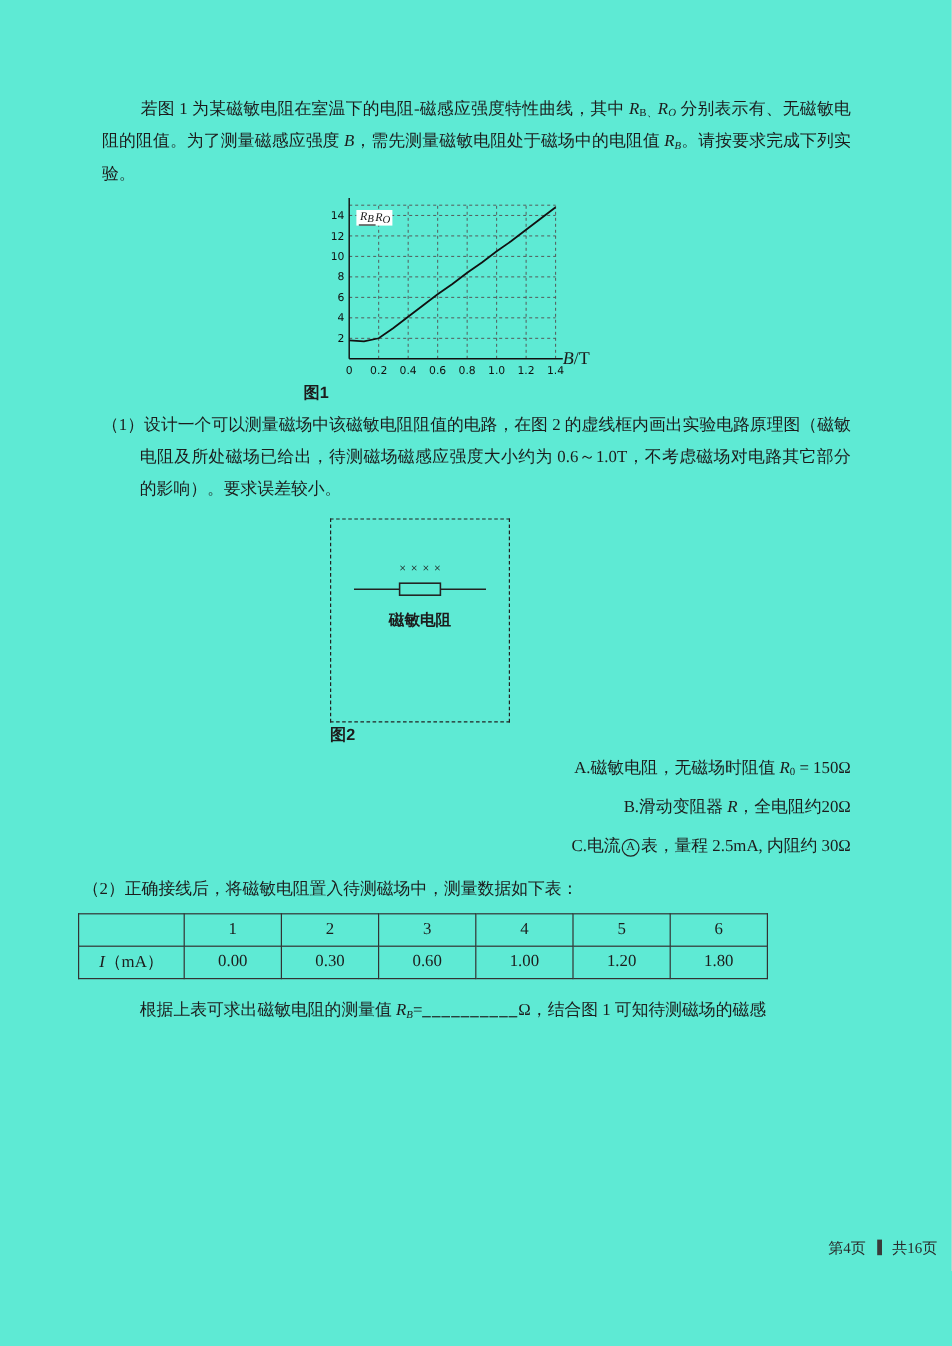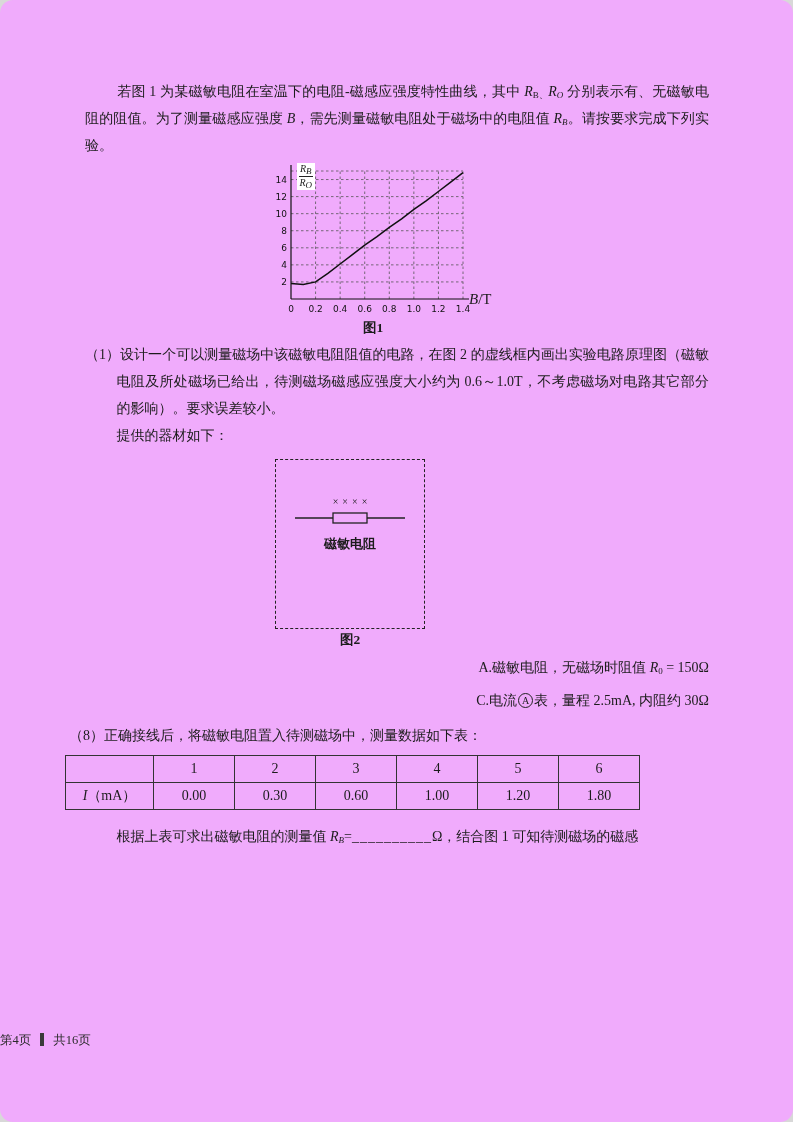--- a/index.html
+++ b/index.html
@@ -1,58 +1,58 @@
 <!DOCTYPE html>
 <html><head>
 <meta charset="utf-8">
 <style>
   *{margin:0;padding:0;box-sizing:border-box;}
   html,body{background:#d8d8d8;}
-  .page{width:793px;height:1122px;background:#f0abfc;margin:0 auto;position:relative;
-        font-family:"Liberation Serif","DejaVu Serif",serif;color:#1c1c1c;overflow:hidden;border-radius:13px;}
+  .page{width:793px;height:1122px;background:#5eead4;margin:0 auto;position:relative;
+        font-family:"Liberation Serif","DejaVu Serif",serif;color:#1c1c1c;overflow:hidden;}
   .content{padding:78px 84px 0 85px;font-size:14px;}
   p{margin:0;}
   .body-text{font-size:14px;line-height:27px;text-align:justify;}
   .first-indent{text-indent:2.3em;}
   .hang{padding-left:2.25em;text-indent:-2.25em;}
   .ml{margin-left:2.25em;}
   .it{font-style:italic;}
   sub{font-size:9px;vertical-align:-2px;line-height:1;}
   .circ{display:inline-flex;align-items:center;justify-content:center;width:15px;height:15px;
         border:1.2px solid #222;border-radius:50%;font-size:10px;line-height:1;vertical-align:1px;margin:0 1px;}
   
   .fig1-wrap{margin:4px 0 4px 168px;width:240px;}
   .chart-box{position:relative;}
   #fig1-svg{display:block;}
   #fig1-svg text{font-family:"DejaVu Sans","Liberation Sans",sans-serif;}
-  .frac{position:absolute;left:44px;top:0;display:flex;flex-direction:column;align-items:center;
+  .frac{position:absolute;left:44px;top:12px;display:flex;flex-direction:row;align-items:center;
         font-size:10px;line-height:1.15;background:#fff;padding:0 2px;}
   .frac-top{border-bottom:1px solid #222;padding:0 1px;}
   .xaxis-label{position:absolute;left:216px;top:128px;font-size:15px;white-space:nowrap;}
-  .fig-caption{text-align:center;width:100%;font-size:13.5px;margin-top:2px;font-weight:bold;
-               font-family:Liberation Serif, serif;}
+  .fig-caption{text-align:left;width:100%;font-size:13.5px;margin-top:2px;font-weight:bold;
+               font-family:Liberation Sans, sans-serif;}
   
   .fig2-wrap{margin:10px 0 6px 190px;width:150px;}
   .fig2-box{width:150px;height:170px;border:1.6px dashed #222;display:flex;flex-direction:column;
             align-items:center;padding-top:36px;}
   .field-marks{font-size:10px;letter-spacing:4px;margin-bottom:1px;text-indent:4px;}
   .component-label{font-weight:bold;font-size:13px;margin-top:7px;
                    font-family:Liberation Mono, monospace;}
   
   .equip-list{margin-top:8px;text-align:right;}
   .equip-item{margin:0 0 11.5px 2.25em;font-size:14px;line-height:1.5;}
   .q2{margin-left:-16px;}
   
   table.data{border-collapse:collapse;margin:6px 0 0 -20px;table-layout:fixed;}
   table.data td{border:1px solid #333;text-align:center;font-size:14px;height:27px;width:81px;padding:0 2px;}
   table.data td.rowlabel{width:88px;}
   .conclusion{margin:13px 0 0 2.25em;font-size:14px;line-height:27px;}
-  .blank{letter-spacing:1px;}
+  .blank{letter-spacing:1px;font-weight:bold;}
   
-  .footer{position:absolute;left:0;right:0;top:1032px;text-align:left;font-size:12.5px;color:#2a2a2a;}
+  .footer{position:absolute;left:0;right:12px;top:1032px;text-align:right;font-size:12.5px;color:#2a2a2a;}
   .footer-sep{display:inline-block;width:4px;height:13px;background:#3a3a3a;margin:0 9px;vertical-align:-2px;}
 </style>
 </head>
 <body>
 
 <div class="page">
   <div class="content">
 
     <p class="body-text first-indent"><span>若图 1 为某磁敏电阻在室温下的电阻-磁感应强度特性曲线，其中 </span><span class="it">R</span><sub>B、</sub><span class="it">R</span><sub class="it">O</sub><span> 分别表示有、无磁敏电阻的阻值。为了测量磁感应强度 </span><span class="it">B</span><span>，需先测量磁敏电阻处于磁场中的电阻值 </span><span class="it">R</span><sub class="it">B</sub><span>。请按要求完成下列实验。</span></p>
 
@@ -97,41 +97,41 @@
           <span class="frac-top"><span class="it">R</span><sub class="it">B</sub></span>
           <span class="frac-bot"><span class="it">R</span><sub class="it">O</sub></span>
         </div>
         <div class="xaxis-label"><span class="it">B</span><span>/T</span></div>
       </div>
       <div class="fig-caption">图1</div>
     </div>
 
     <p class="body-text hang"><span>（1）设计一个可以测量磁场中该磁敏电阻阻值的电路，在图 2 的虚线框内画出实验电路原理图（磁敏电阻及所处磁场已给出，待测磁场磁感应强度大小约为 0.6～1.0T，不考虑磁场对电路其它部分的影响）。要求误差较小。</span></p>
 
-    <p class="body-text ml">提供的器材如下：</p>
 
     <div class="fig2-wrap">
       <div class="fig2-box">
         <div class="field-marks">××××</div>
         <svg class="resistor" width="110" height="20" viewBox="0 0 110 20">
           <line x1="0" y1="10" x2="38" y2="10" stroke="#222" stroke-width="1.3"></line>
           <rect x="38" y="5" width="34" height="10" fill="none" stroke="#222" stroke-width="1.3"></rect>
           <line x1="72" y1="10" x2="110" y2="10" stroke="#222" stroke-width="1.3"></line>
         </svg>
         <div class="component-label">磁敏电阻</div>
       </div>
       <div class="fig-caption">图2</div>
     </div>
 
     <div class="equip-list">
       <div class="equip-item"><span>A.磁敏电阻，无磁场时阻值 </span><span class="it">R</span><sub>0</sub><span> = 150Ω</span></div>
+      <div class="equip-item"><span>B.滑动变阻器 </span><span class="it">R</span><span>，全电阻约20Ω</span></div>
       <div class="equip-item"><span>C.电流</span><span class="circ">A</span><span>表，量程 2.5mA, 内阻约 30Ω</span></div>
     </div>
 
-    <p class="body-text q2"><span>（8）正确接线后，将磁敏电阻置入待测磁场中，测量数据如下表：</span></p>
+    <p class="body-text q2"><span>（2）正确接线后，将磁敏电阻置入待测磁场中，测量数据如下表：</span></p>
 
     <table class="data">
       <tbody>
           <tr>
         <td class="rowlabel"></td>
         <td>1</td>
         <td>2</td>
         <td>3</td>
         <td>4</td>
         <td>5</td>

